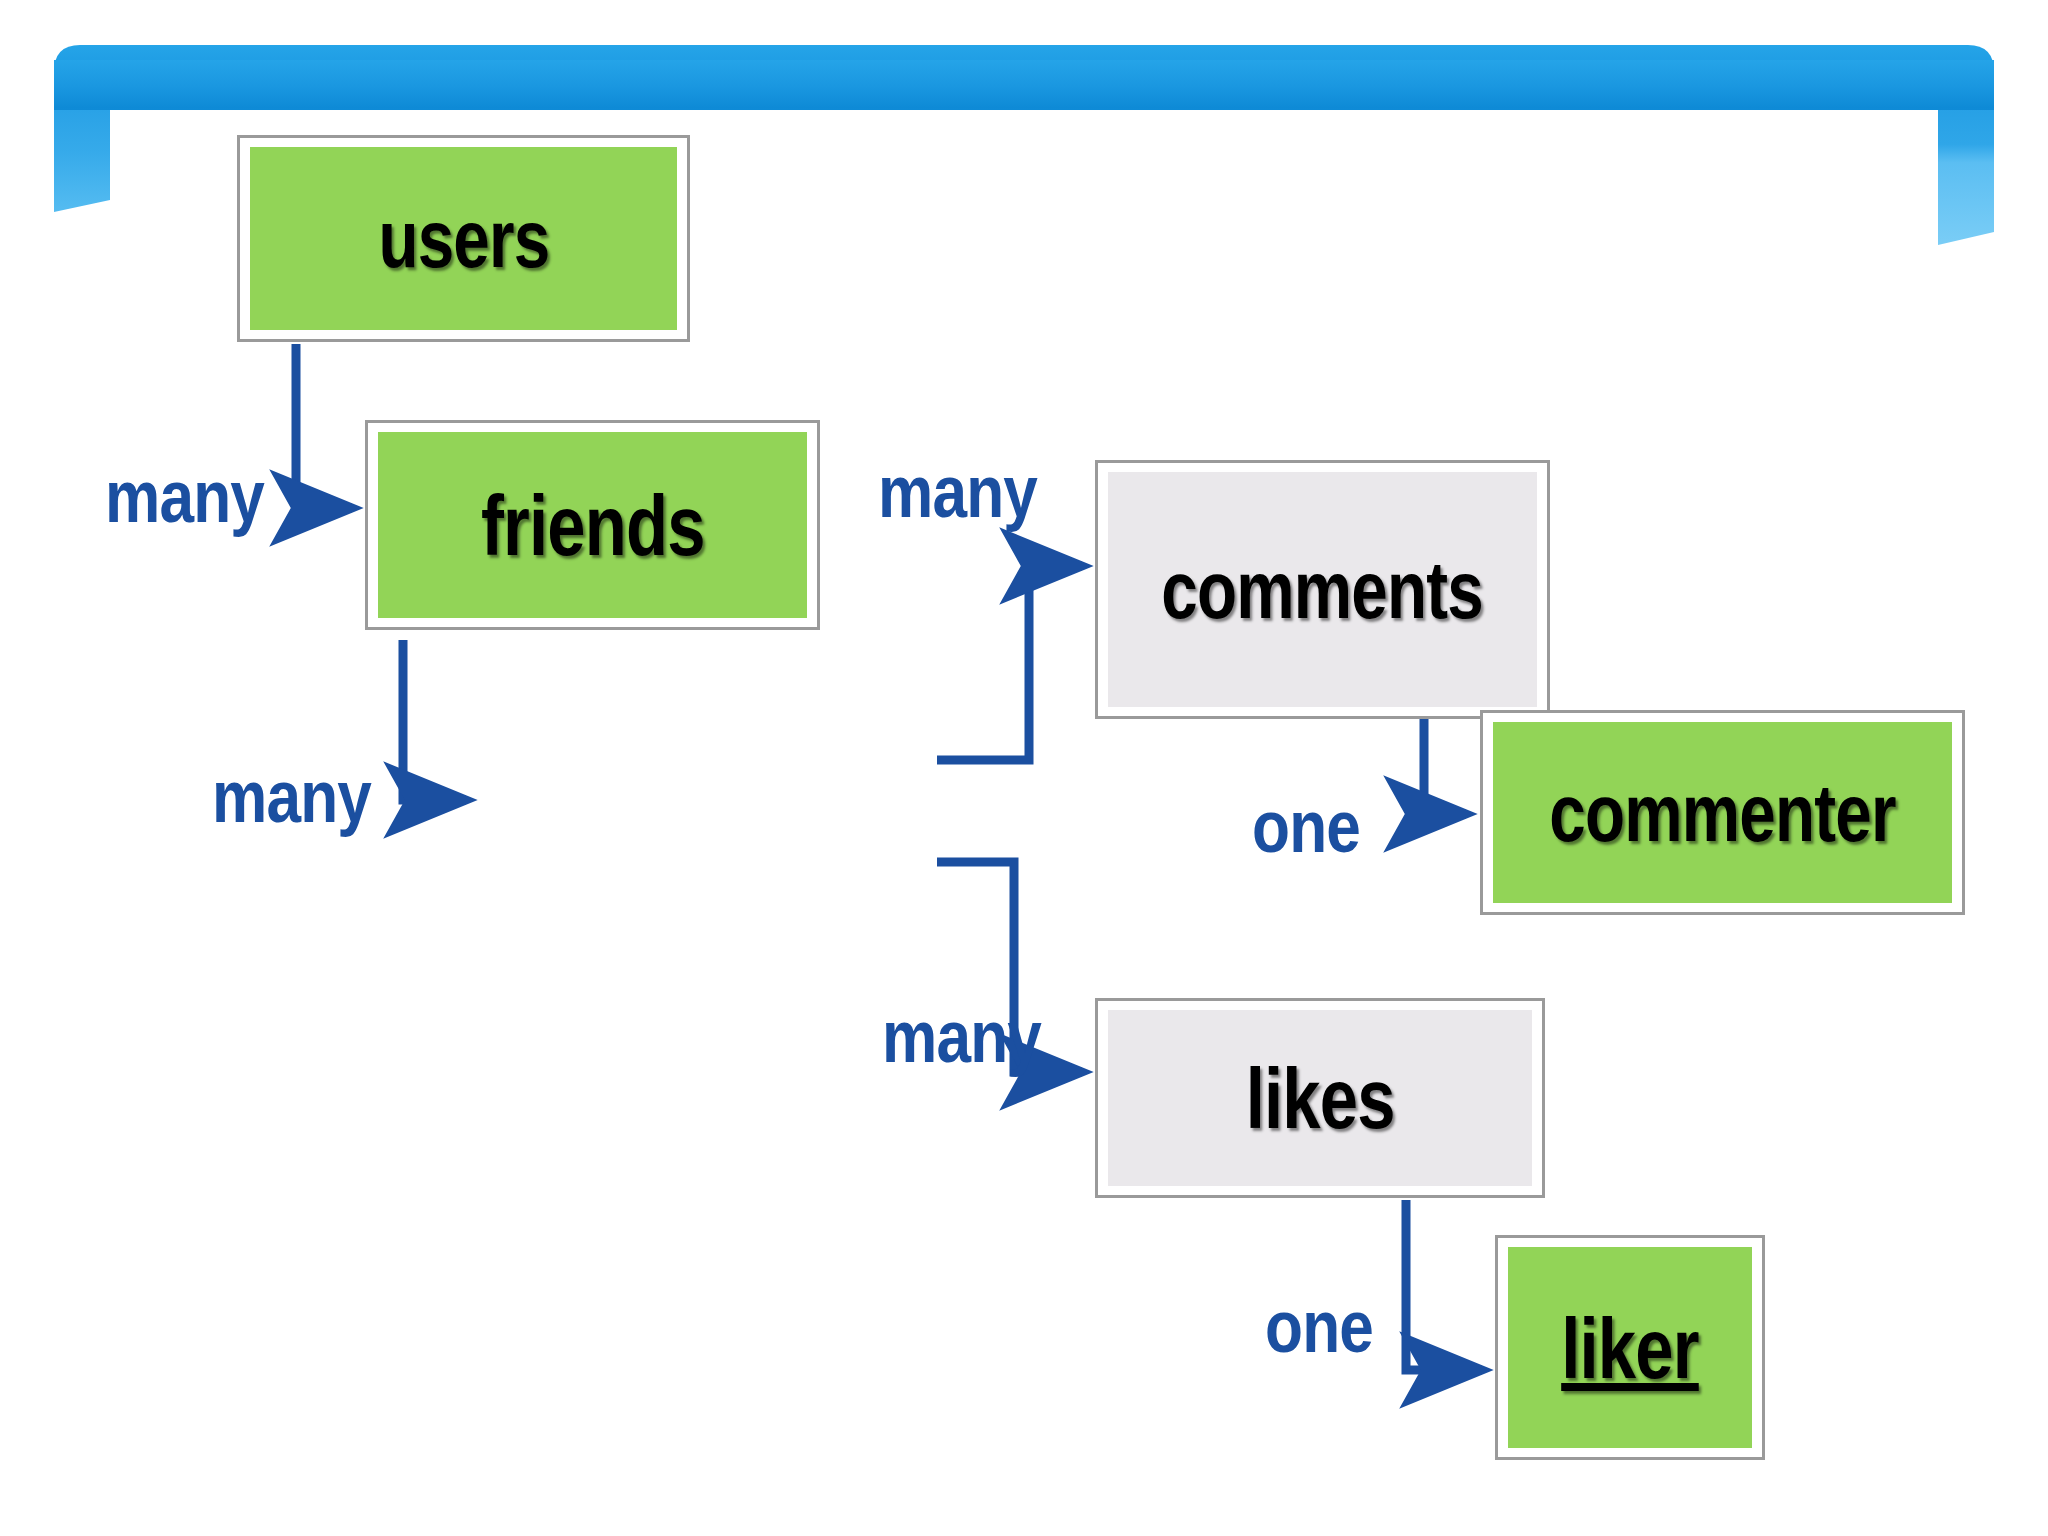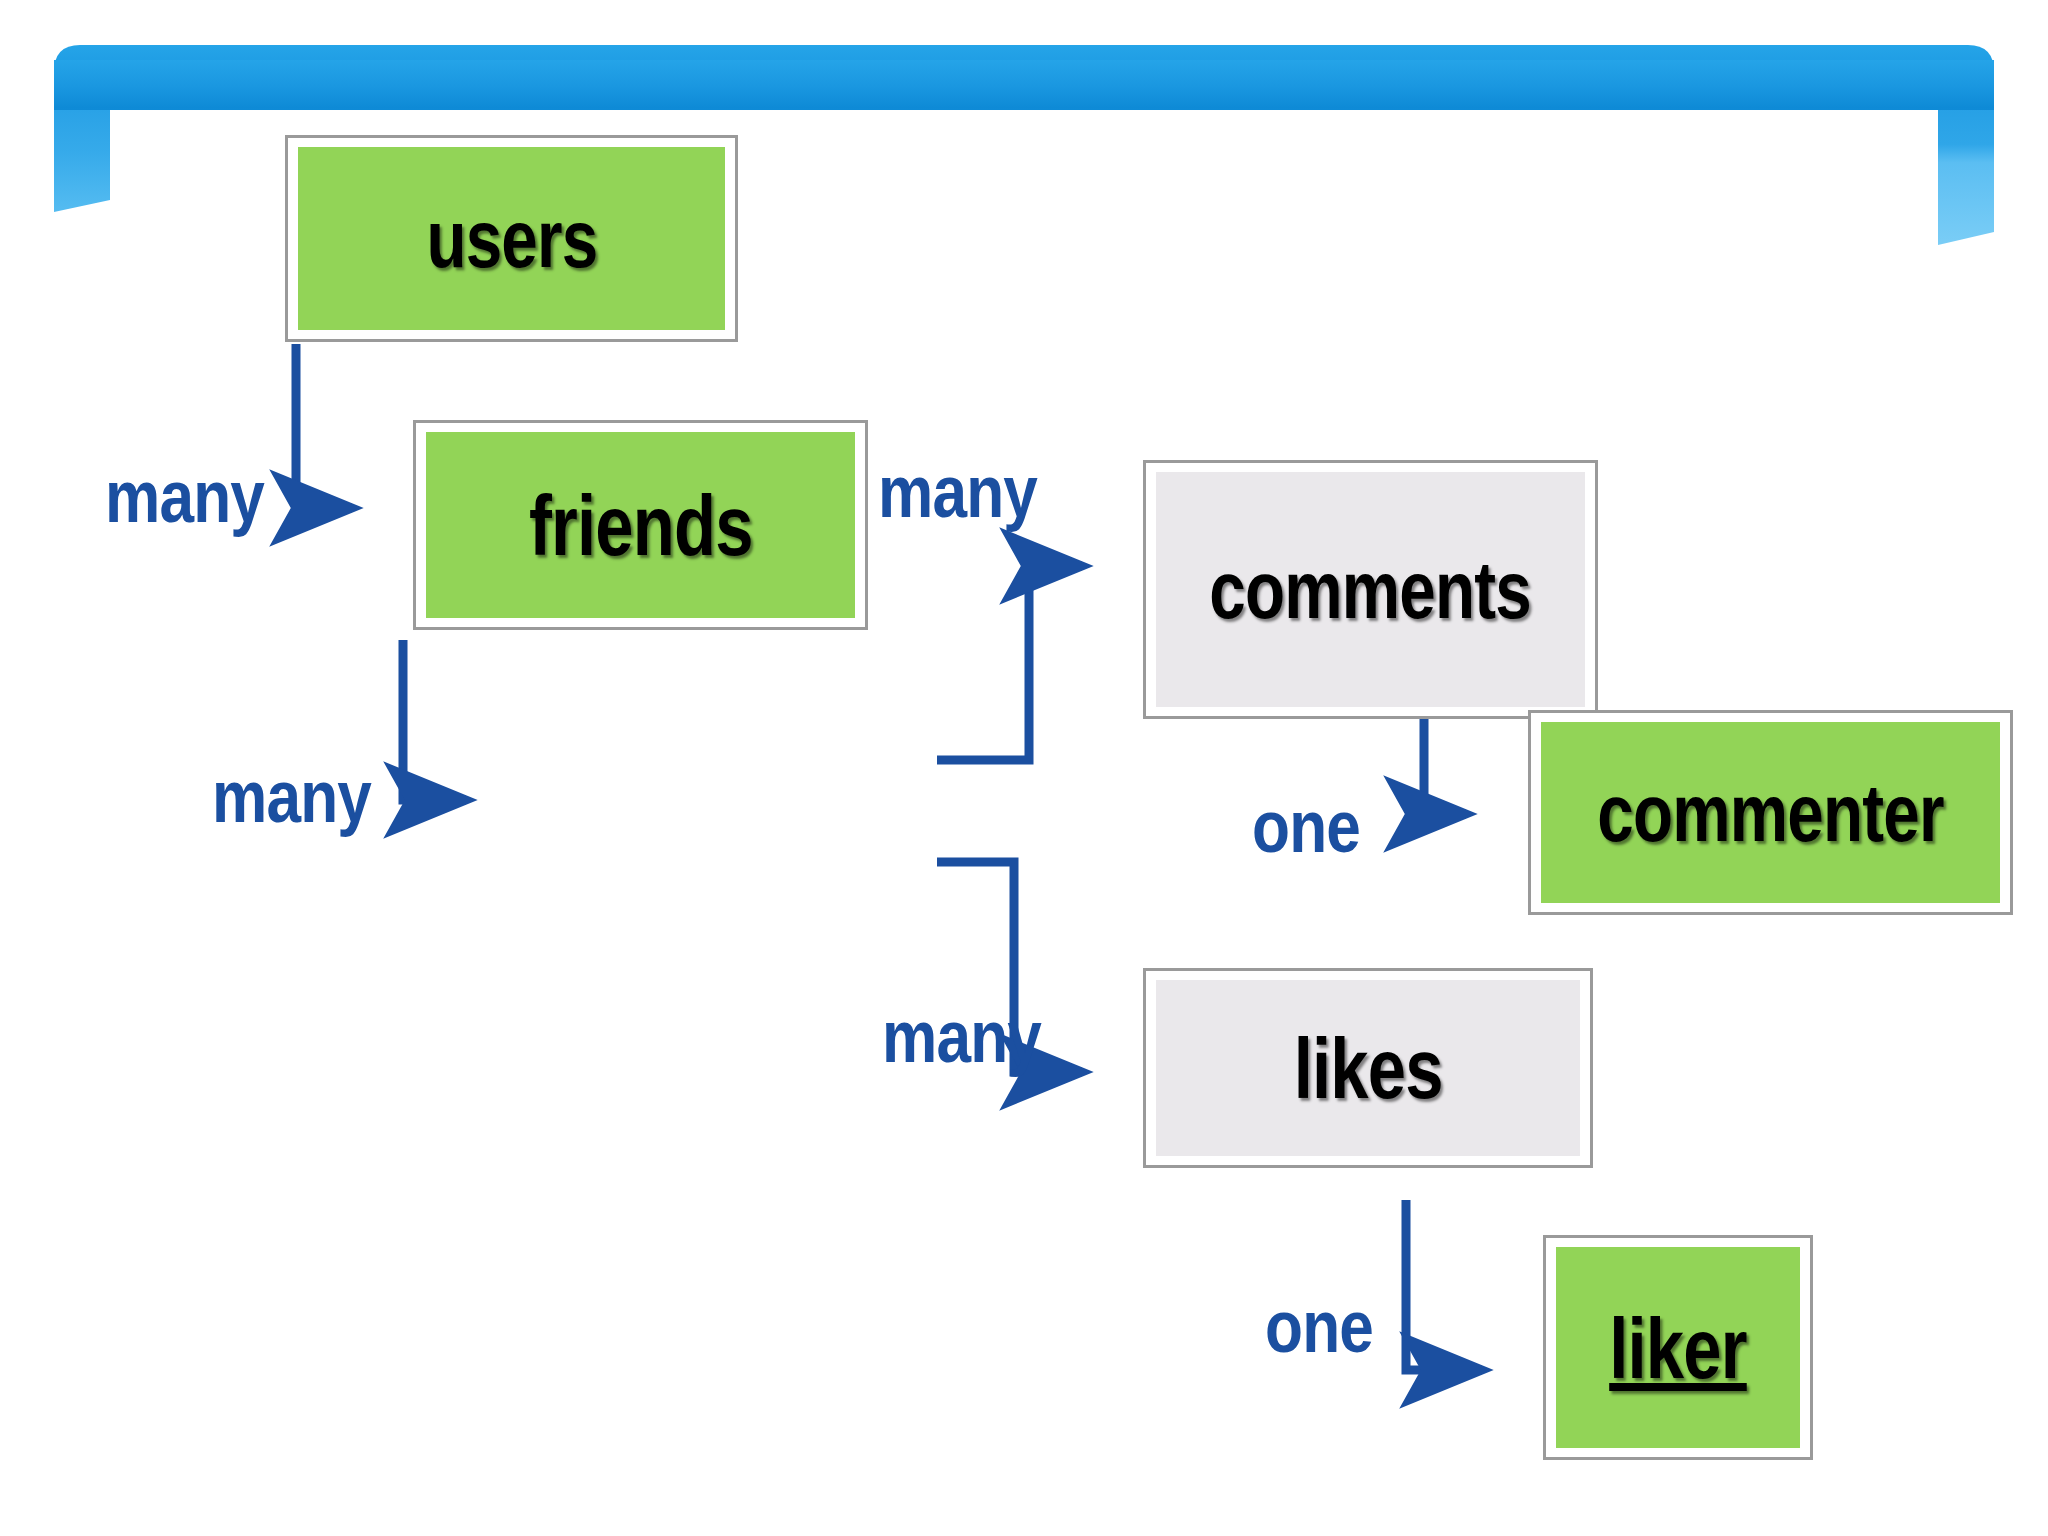--- a/index.html
+++ b/index.html
@@ -25,21 +25,20 @@
   
   .node{
     position:absolute;
     box-sizing:border-box;
     border:3px solid #9a9a9a;
     background:#ffffff;
     padding:9px 10px;
     display:flex;
     align-items:center;
     justify-content:center;
-    margin-left:48px;
   }
   .node .fill{
     width:100%;height:100%;
     display:flex;align-items:center;justify-content:center;
   }
   .node.green .fill{background:#92D457;}
   .node.grey  .fill{background:#EAE8EB;}
   .node .label{
     font-family:"Liberation Sans", sans-serif;
     font-weight:700;
@@ -140,21 +139,21 @@
       <span class="label" style="font-size: 82px;">comments</span>
     </div>
   </div>
 
   <div class="node green" id="node-commenter" style="left: 1480px; top: 710px; width: 485px; height: 205px; text-align: right;">
     <div class="fill">
       <span class="label" style="font-size: 82px;">commenter</span>
     </div>
   </div>
 
-  <div class="node grey" id="node-likes" style="left: 1095px; top: 968px; width: 450px; height: 200px;">
+  <div class="node grey" id="node-likes" style="left: 1095px; top: 998px; width: 450px; height: 200px;">
     <div class="fill">
       <span class="label" style="font-size: 86px;">likes</span>
     </div>
   </div>
 
   <div class="node green" id="node-liker" style="left: 1495px; top: 1235px; width: 270px; height: 225px; text-decoration: underline;">
     <div class="fill">
       <span class="label" style="font-size: 86px;">liker</span>
     </div>
   </div>

